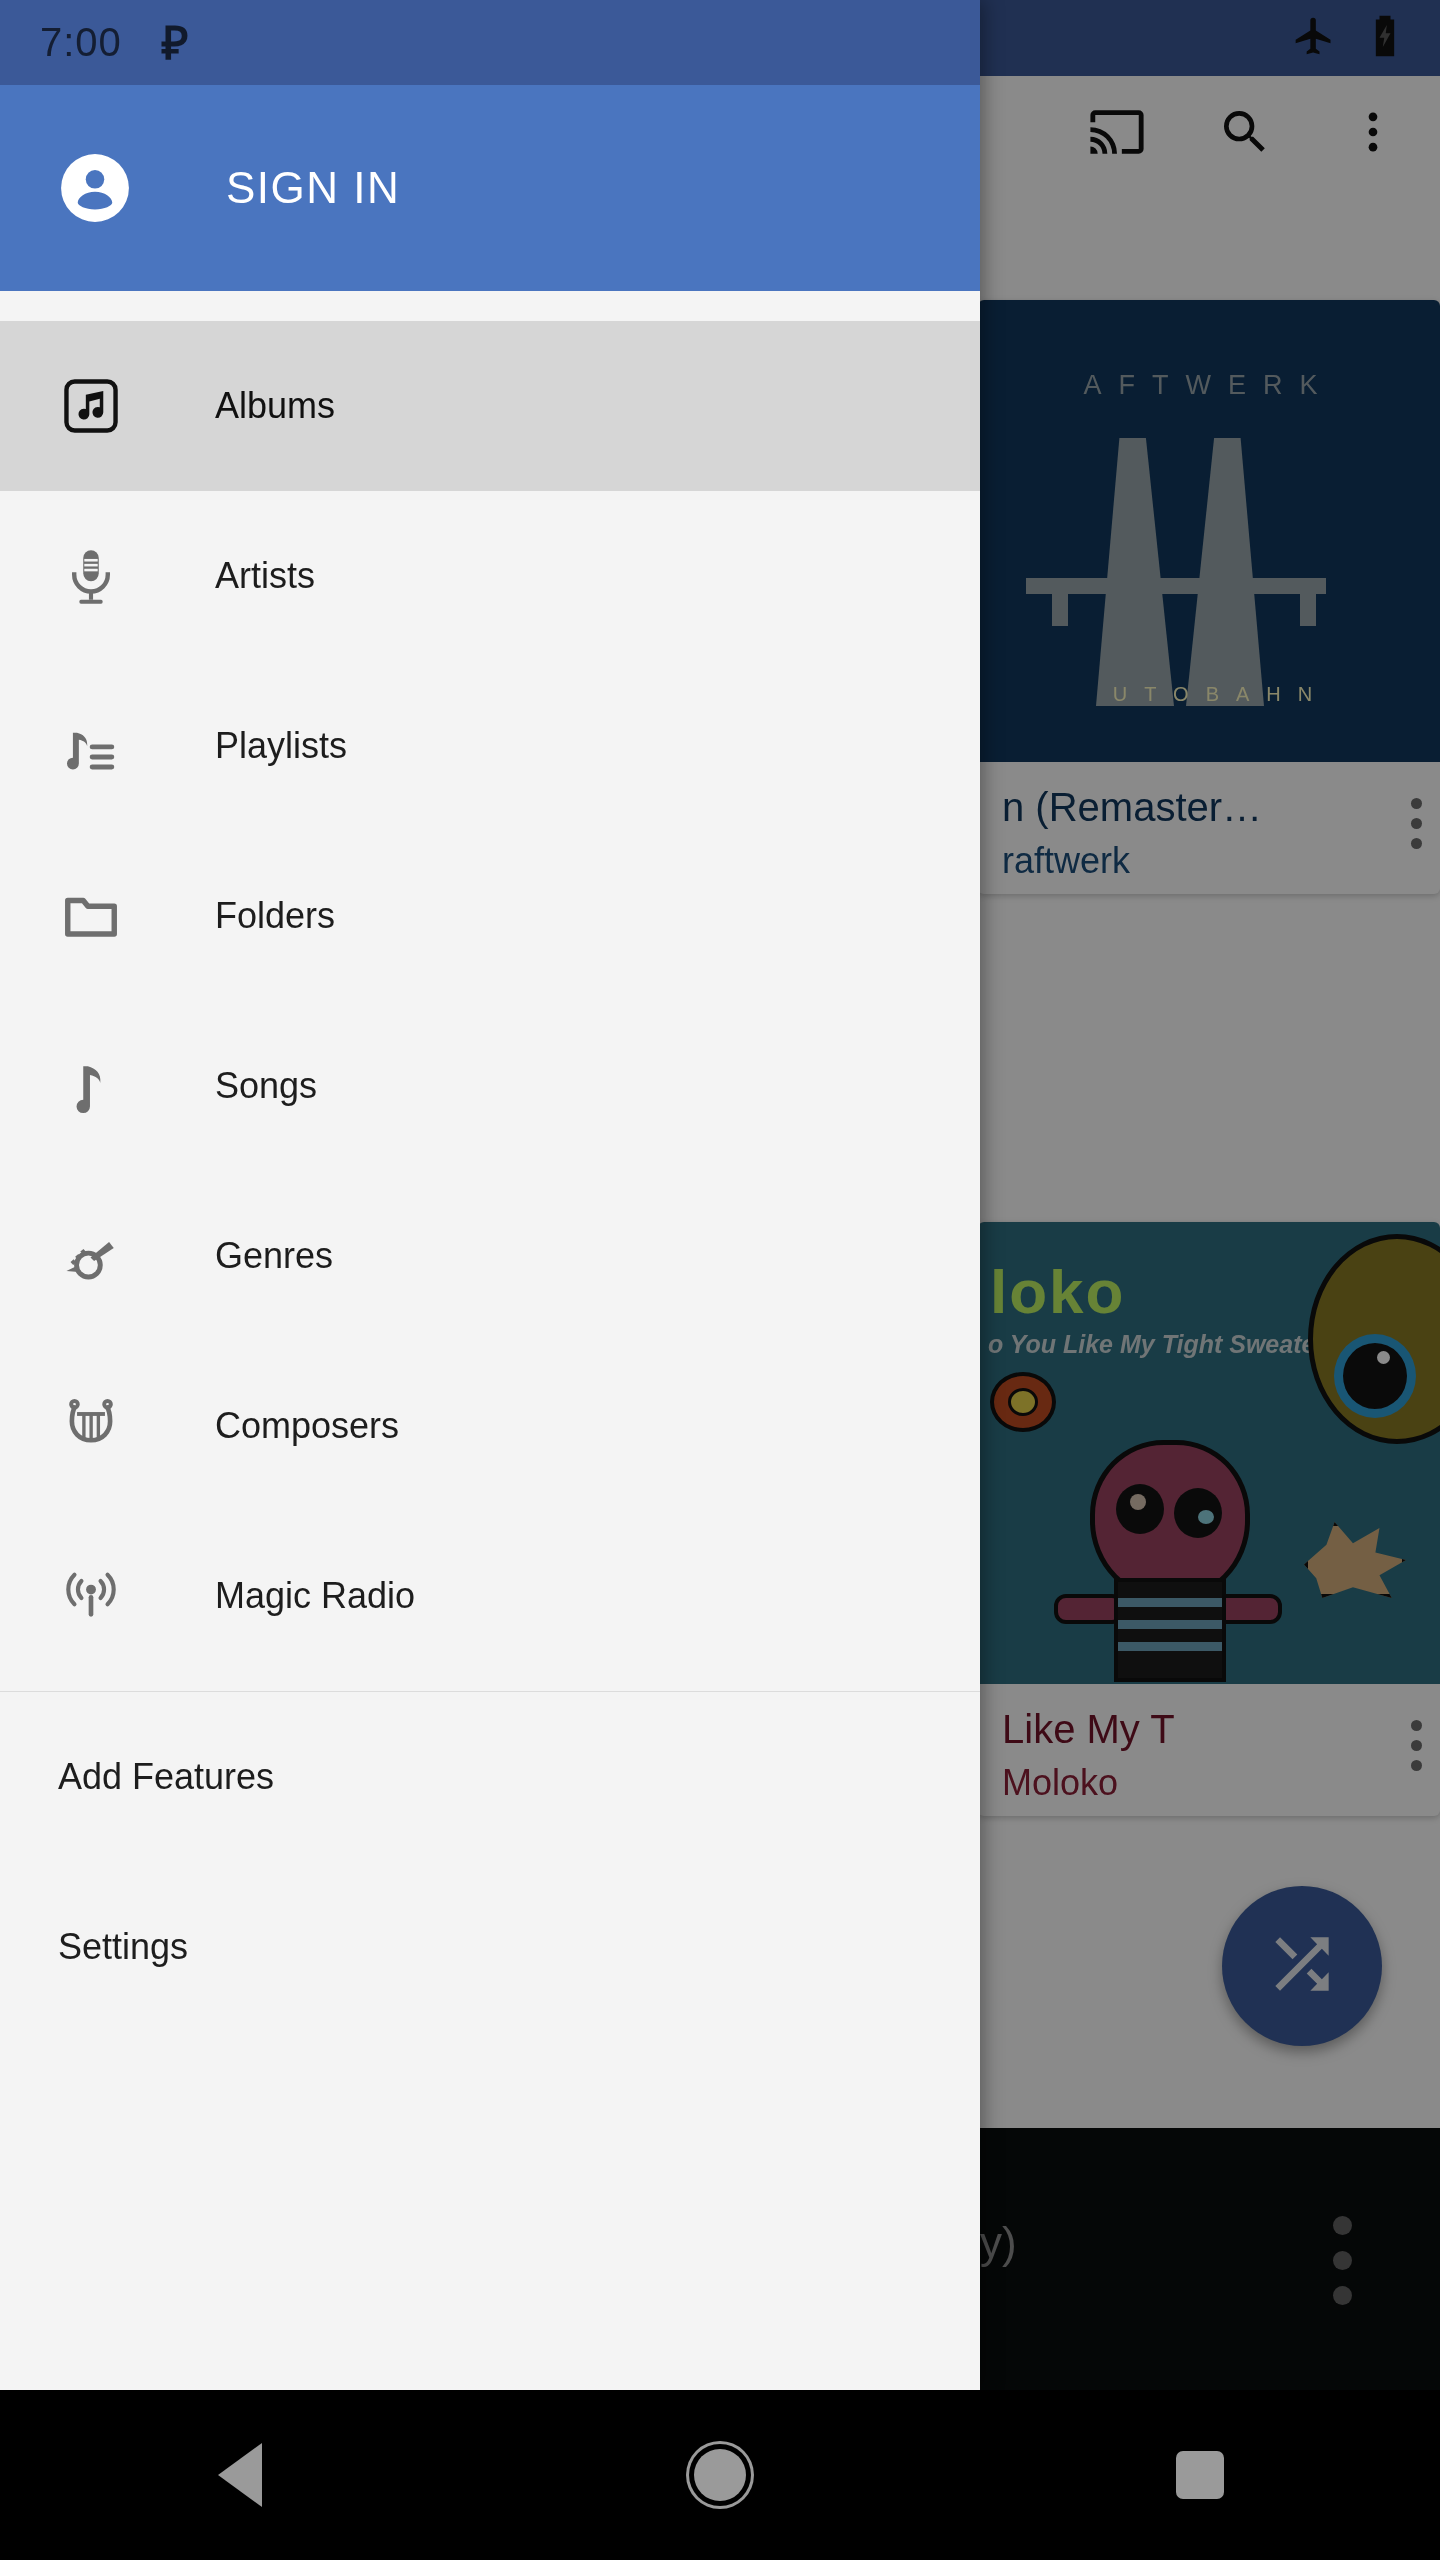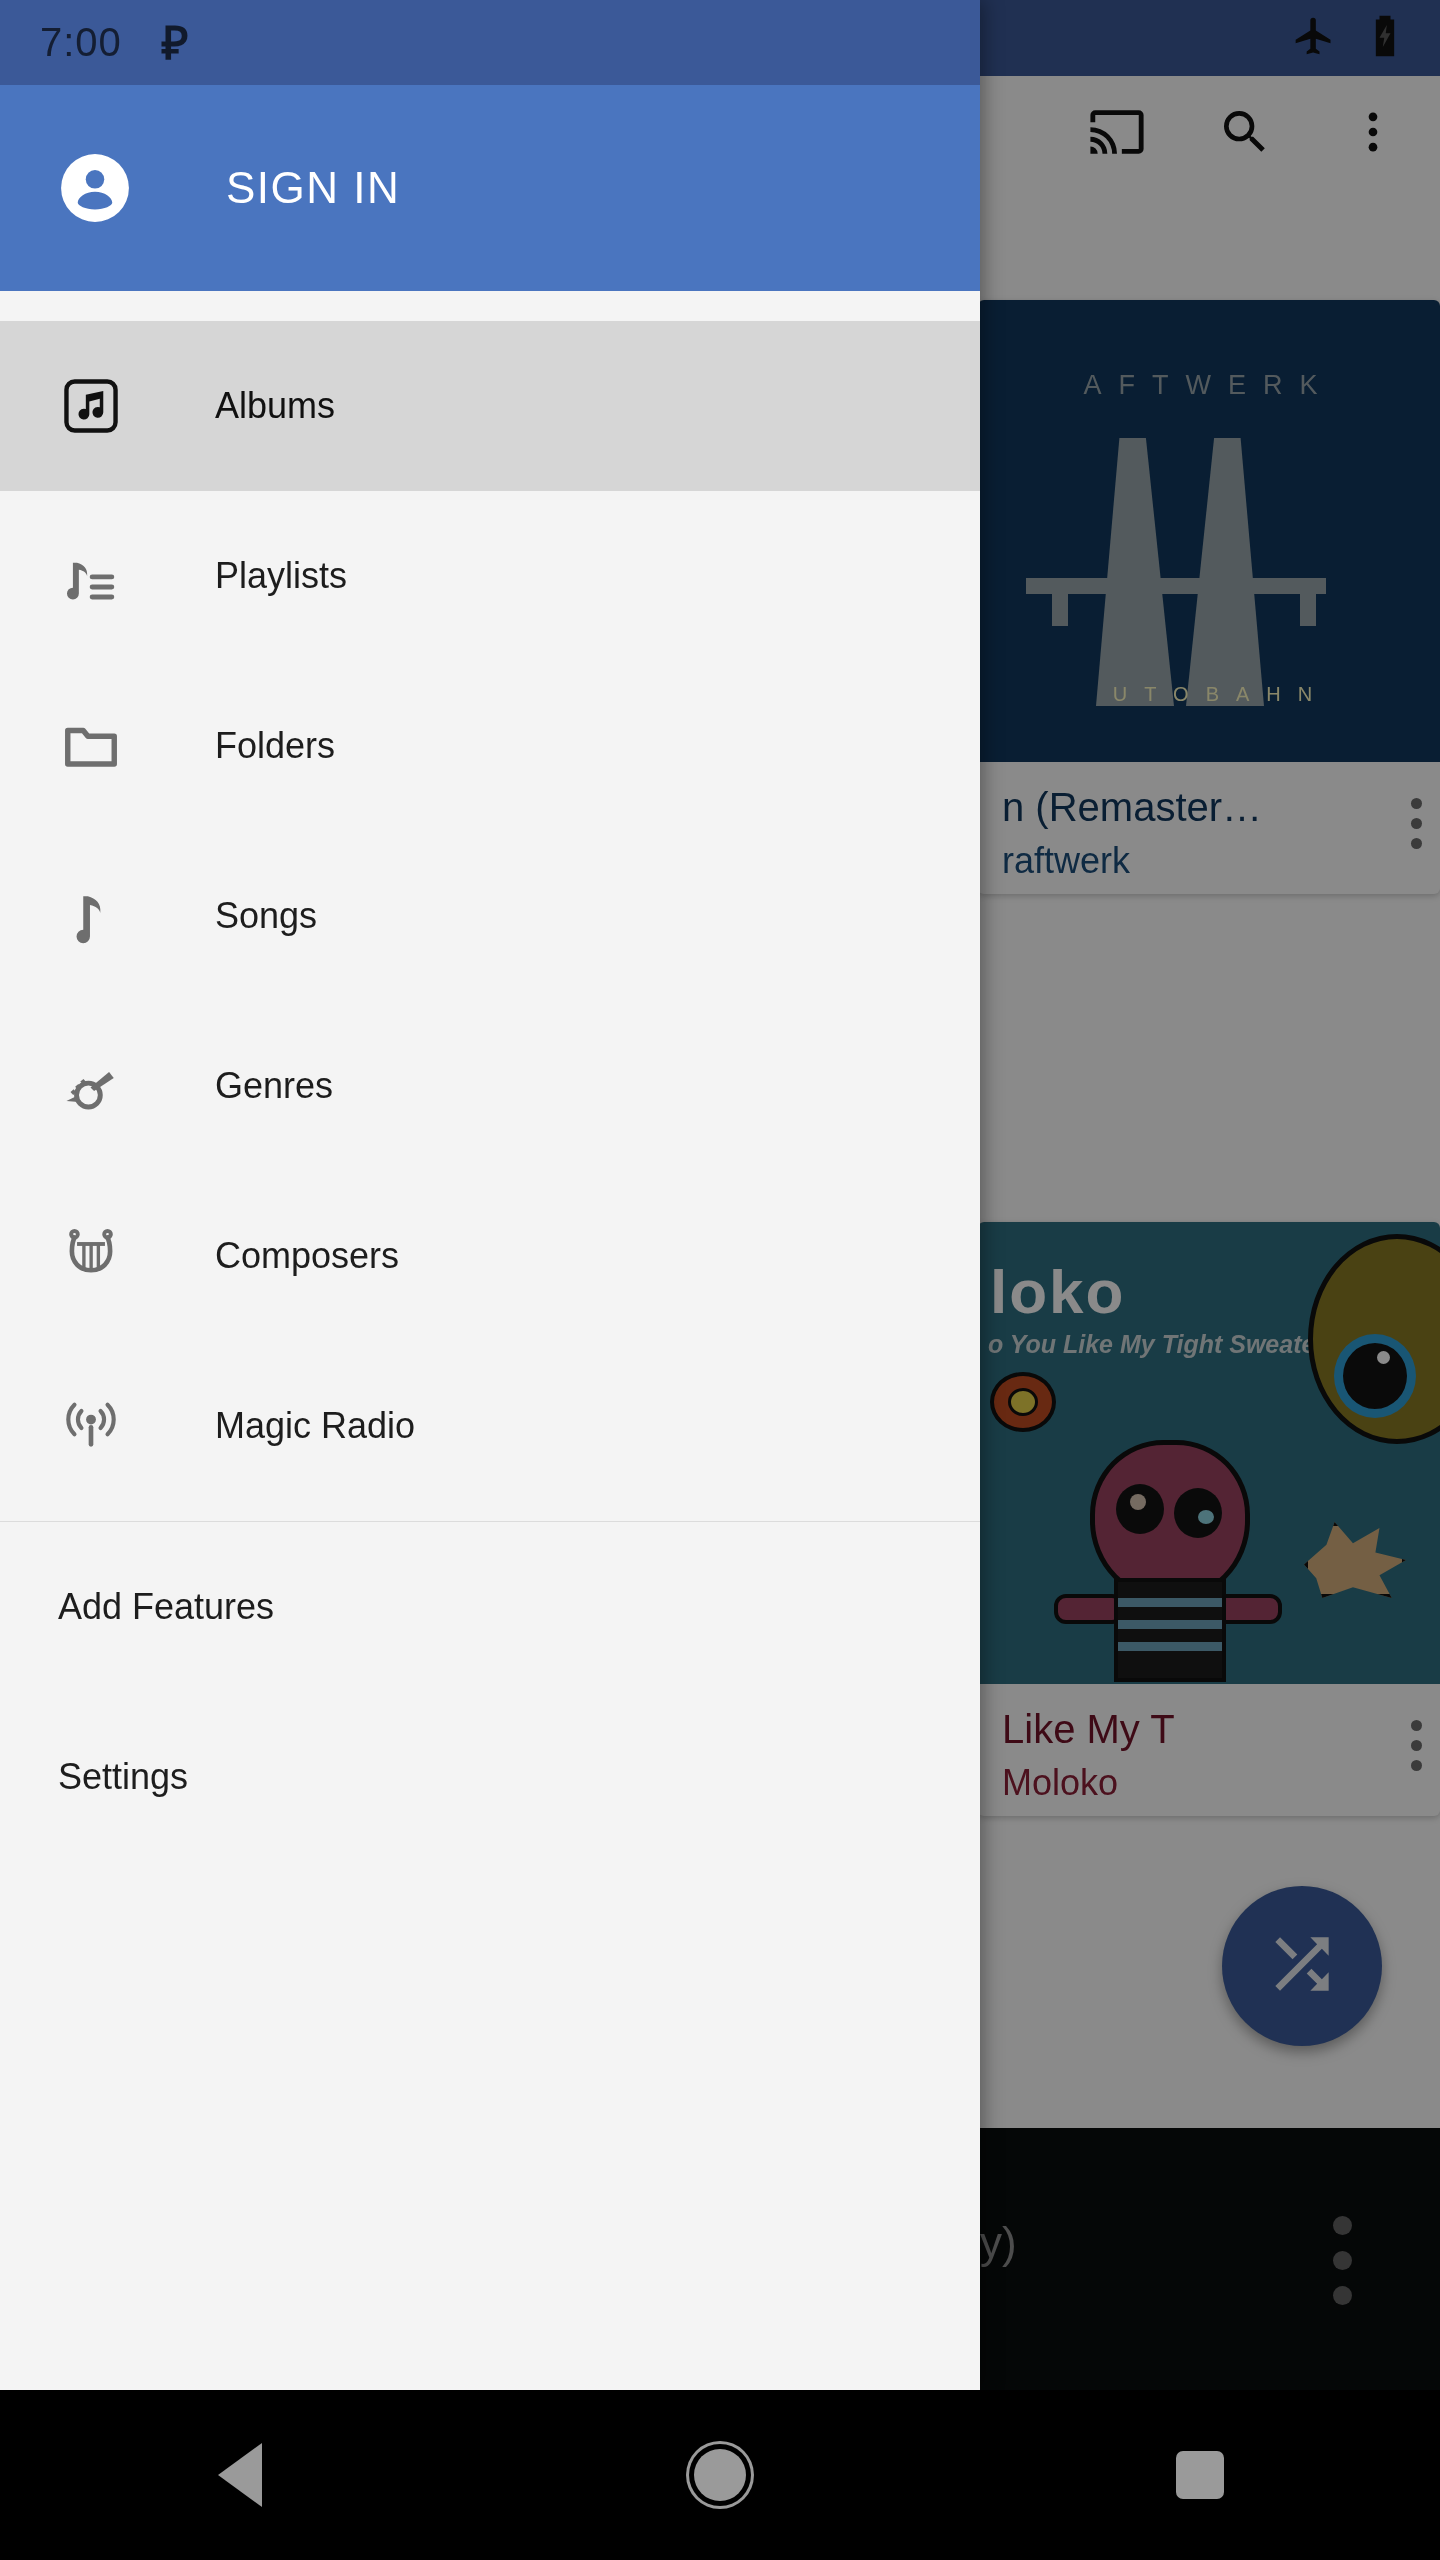--- a/index.html
+++ b/index.html
@@ -111,21 +111,21 @@
   .autobahn .pillar1, .autobahn .pillar2 {
     position: absolute; top: 292px; width: 16px; height: 34px; background: #9aa6ad;
   }
   .autobahn .pillar1 { left: 74px; }
   .autobahn .pillar2 { left: 322px; }
 
   
   .moloko-art { background: #2f7082; }
   .moloko-art .m-word {
     position: absolute; top: 34px; left: 12px;
-    color: #ffffff; font-size: 62px; font-weight: bold;
+    color: #bef264; font-size: 62px; font-weight: bold;
     letter-spacing: 2px; font-family: "Liberation Sans", sans-serif;
   }
   .moloko-art .m-sub {
     position: absolute; top: 108px; left: 10px;
     color: #cfd8da; font-size: 25px; font-weight: bold;
     font-style: italic;
   }
   .moloko-art .sun {
     position: absolute; left: 12px; top: 150px;
     width: 58px; height: 52px; border-radius: 50%;
@@ -446,20 +446,34 @@
     <div class="nav-item selected">
       <span class="ico">
         <svg width="62" height="62" viewBox="0 0 24 24">
           <rect x="2.5" y="2.5" width="19" height="19" rx="3.2" fill="none" stroke="#111" stroke-width="1.7"></rect>
           <path fill="#111" d="M10 7.6v5.6a2.1 2.1 0 1 0 1.35 1.95V10.3l4.05-1.1v3.3a2.1 2.1 0 1 0 1.35 1.95V6.2L10 7.6z"></path>
         </svg>
       </span>
       <span class="label">Albums</span>
     </div>
 
+    <div class="nav-item">
+      <span class="ico">
+        <svg width="62" height="62" viewBox="0 0 24 24">
+          <path fill="#6e6e6e" d="M12 2a3 3 0 0 0-3 3v6a3 3 0 0 0 6 0V5a3 3 0 0 0-3-3z"></path>
+          <path fill="none" stroke="#6e6e6e" stroke-width="1.7" d="M5.5 10.5v1a6.5 6.5 0 0 0 13 0v-1"></path>
+          <path fill="#6e6e6e" d="M11.2 18h1.6v3.2h-1.6z"></path>
+          <rect x="7.5" y="21.2" width="9" height="1.5" rx="0.6" fill="#6e6e6e"></rect>
+          <rect x="9.4" y="5.4" width="5.2" height="1" fill="#f4f4f4"></rect>
+          <rect x="9.4" y="7.3" width="5.2" height="1" fill="#f4f4f4"></rect>
+          <rect x="9.4" y="9.2" width="5.2" height="1" fill="#f4f4f4"></rect>
+        </svg>
+      </span>
+      <span class="label">Artists</span>
+    </div>
 
     <div class="nav-item">
       <span class="ico">
         <svg width="62" height="62" viewBox="0 0 24 24">
           <path fill="#6e6e6e" d="M5 16.5a2.3 2.3 0 1 0 2.3 2.3V9.6c1.9.3 3 1.3 3.2 2.5.3-3-1.4-4.6-3.9-5.2H5v9.6z"></path>
           <rect x="11.5" y="11.4" width="9.5" height="1.9" rx="0.95" fill="#6e6e6e"></rect>
           <rect x="11.5" y="15.3" width="9.5" height="1.9" rx="0.95" fill="#6e6e6e"></rect>
           <rect x="11.5" y="19.2" width="9.5" height="1.9" rx="0.95" fill="#6e6e6e"></rect>
         </svg>
       </span>

